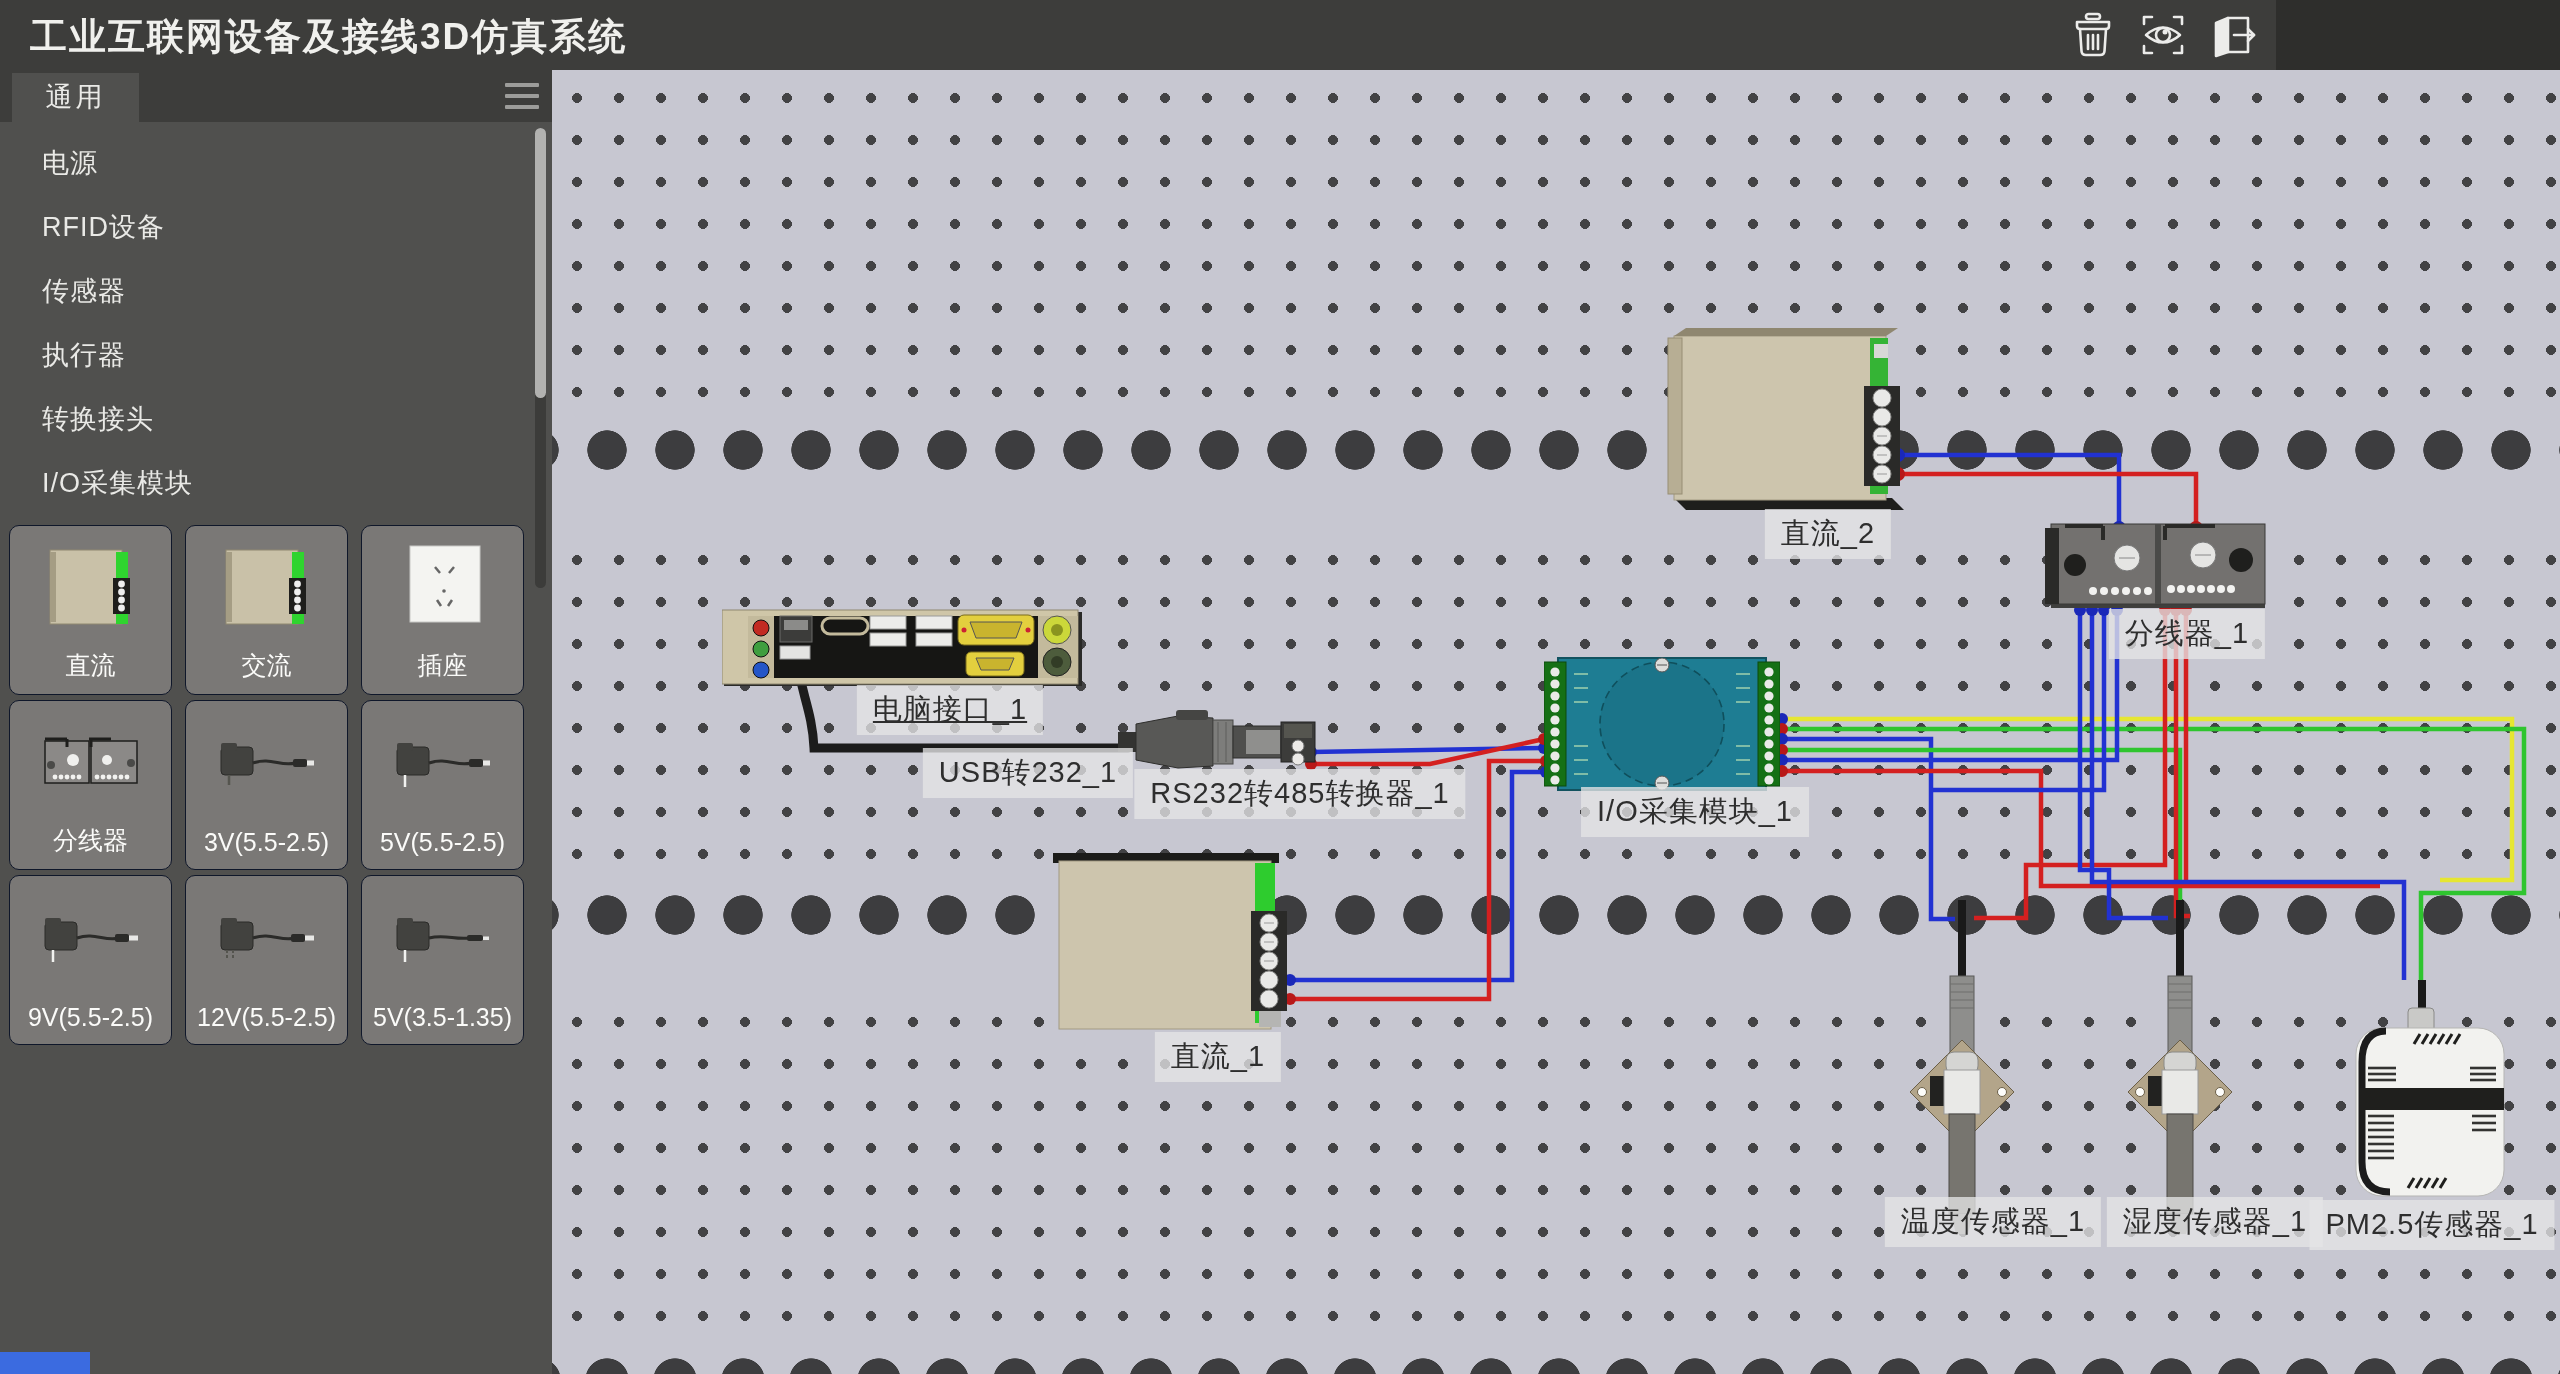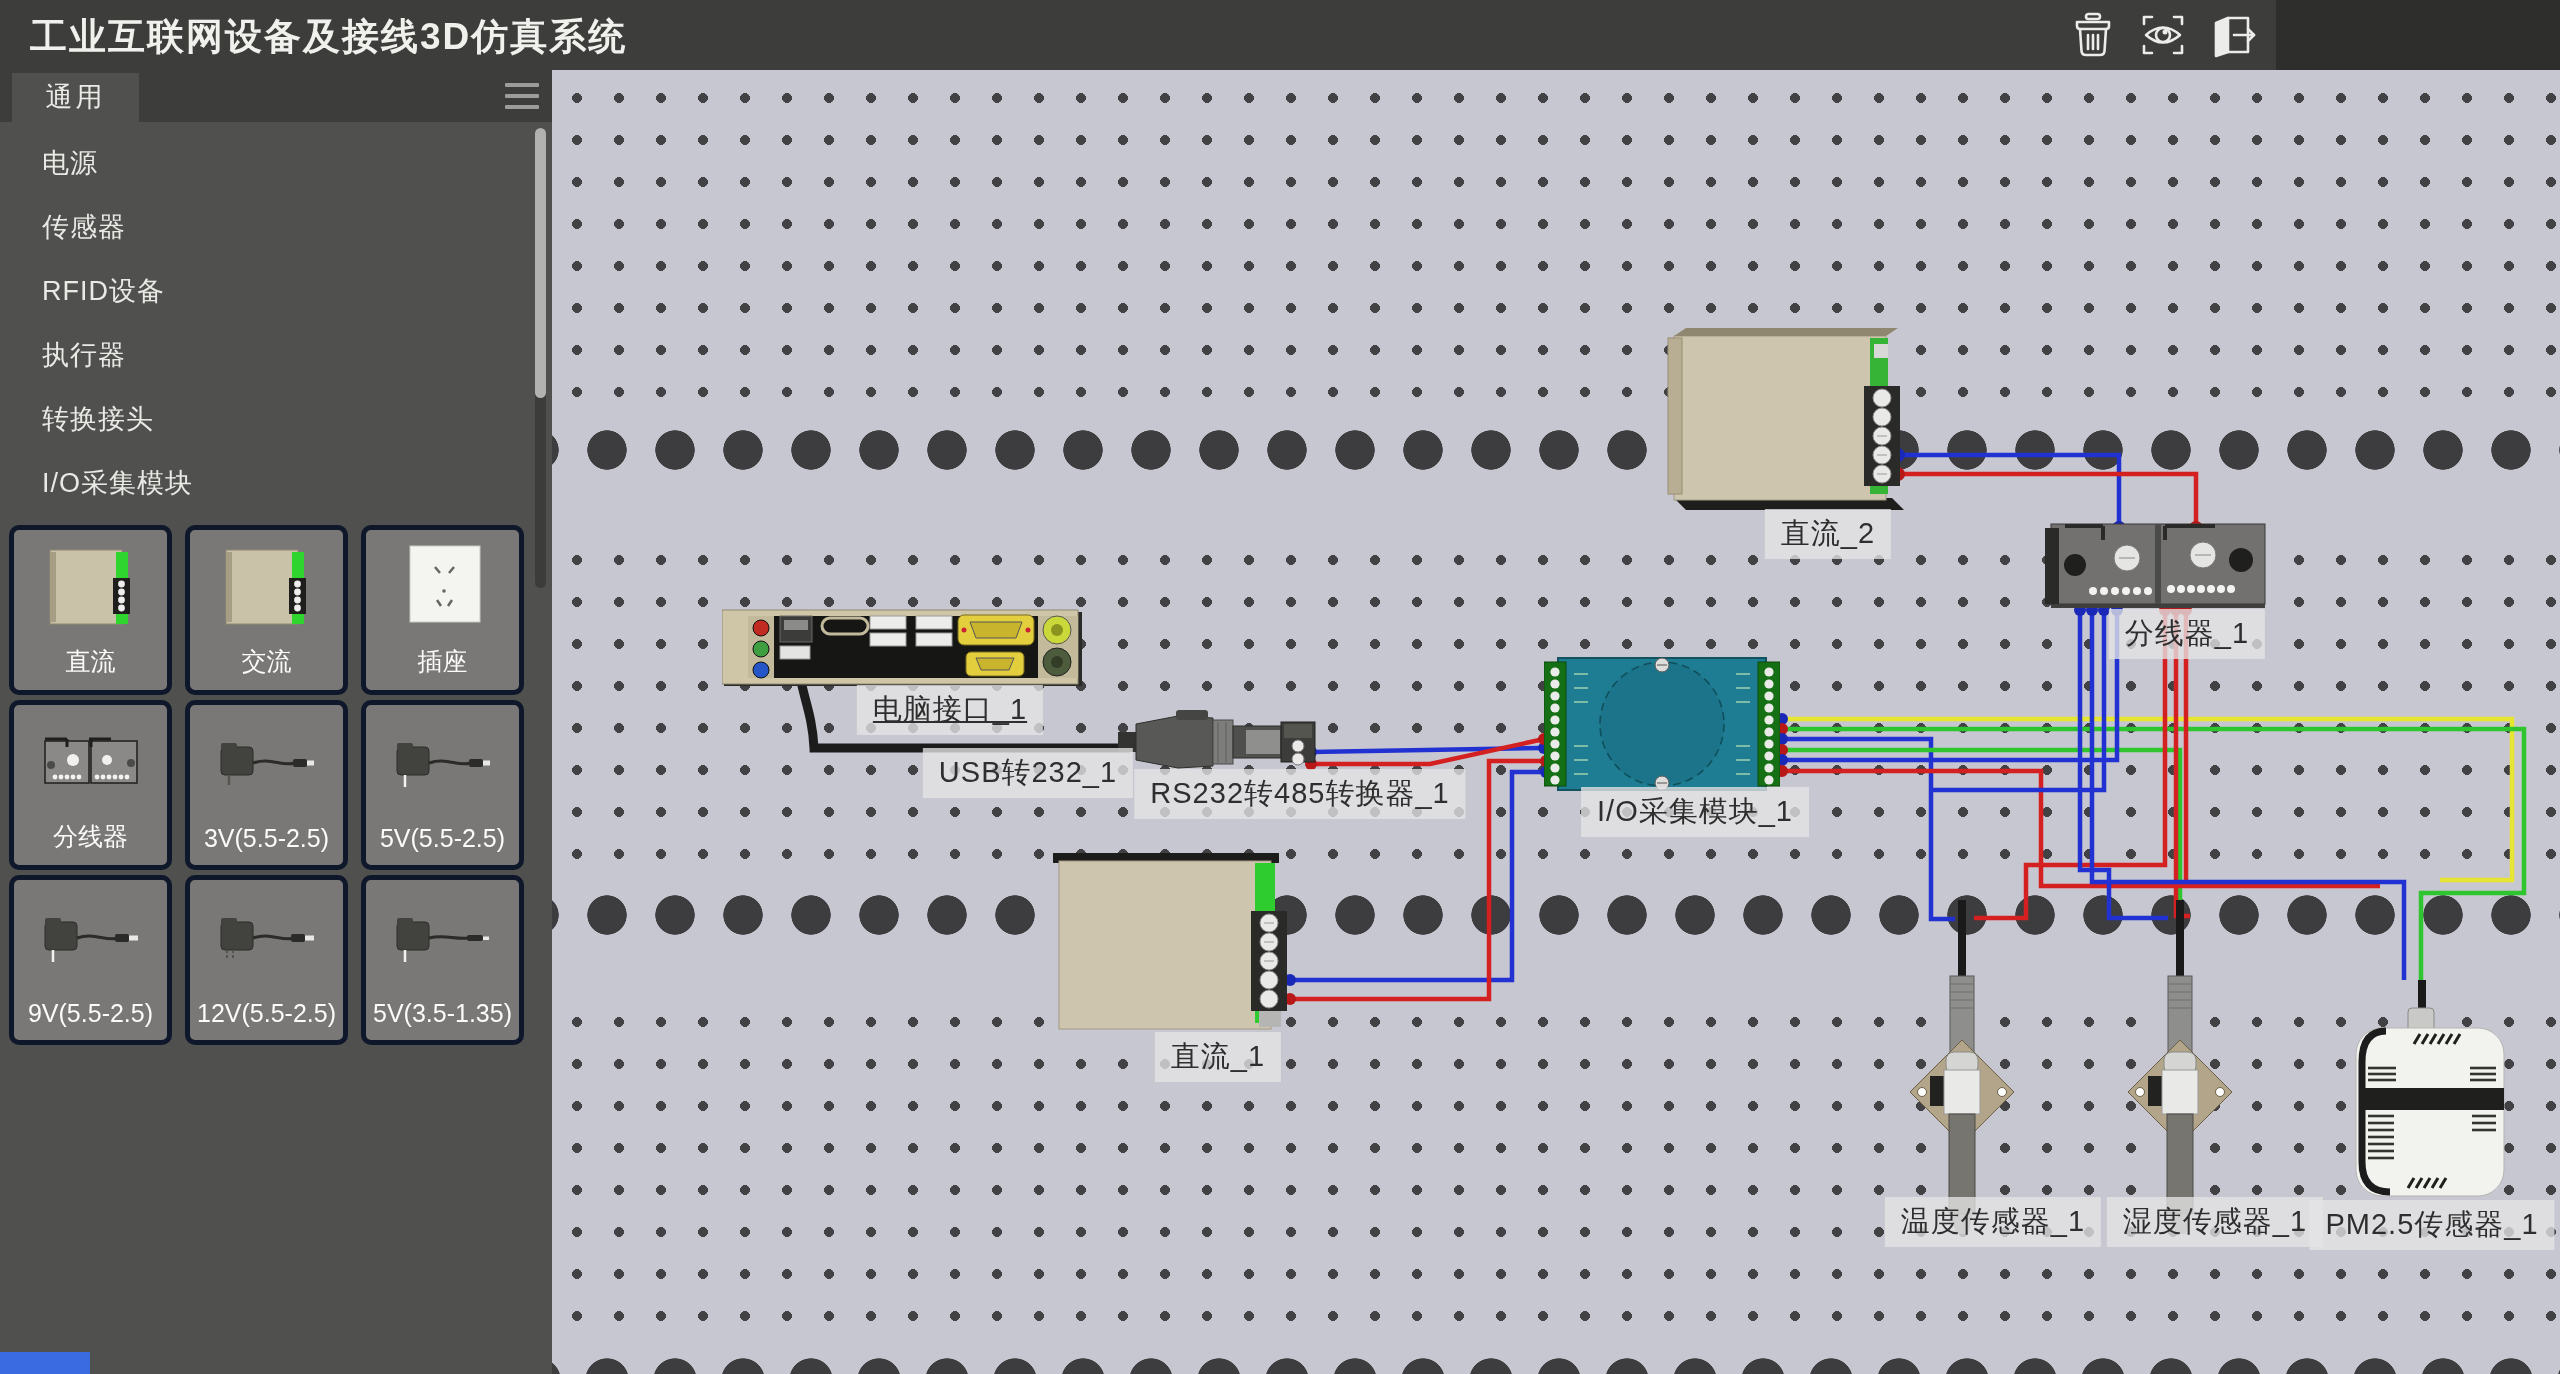--- a/index.html
+++ b/index.html
@@ -30,21 +30,21 @@
   .menu-item { height:64px; line-height:64px; padding-left:22px; font-size:27px;
                color:#e9e9e6; letter-spacing:1px; cursor:pointer;margin-left:20px; }
 
   .sscroll-track { position:absolute; left:535px; top:58px; width:11px; height:460px;
                    background:#3c3c3a; border-radius:6px; }
   .sscroll-thumb { position:absolute; left:0; top:0; width:11px; height:270px;
                    background:#b2b2b0; border-radius:6px; cursor:grab; }
 
   .tiles { position:absolute; left:9px; top:455px; width:536px; display:grid;
            grid-template-columns:repeat(3,163px); grid-auto-rows:170px; gap:5px 13px; }
-  .tile  { background:#7a7876; border:5px solid #0f172a; border-radius:10px;
+  .tile  { background:#7a7876; border:1px solid #0f172a; border-radius:10px;
            display:flex; flex-direction:column; align-items:center; justify-content:flex-end;
            cursor:pointer; }
   .tile .thumb { flex:1; display:flex; align-items:center; justify-content:center; width:100%; }
   .tile .tlabel { font-size:25px; color:#fbfbf9; margin-bottom:12px; white-space:nowrap; }
 
   .blue-strip { position:absolute; left:0; top:1282px; width:90px; height:22px; background:#3b6be0; }
 
   
   .canvas { position:absolute; left:552px; top:70px; width:2008px; height:1304px;
             background:#c7c7d1; overflow:hidden; z-index:10; }
@@ -111,22 +111,22 @@
     <div class="tab">通用</div>
     <div class="hamburger">
         <i></i>
         <i></i>
         <i></i>
       </div>
   </div>
 
   <div class="menu">
     <div class="menu-item">电源</div>
+    <div class="menu-item">RFID设备</div>
     <div class="menu-item">传感器</div>
-    <div class="menu-item">RFID设备</div>
     <div class="menu-item">执行器</div>
     <div class="menu-item">转换接头</div>
     <div class="menu-item">I/O采集模块</div>
   </div>
 
   <div class="sscroll-track">
     <div class="sscroll-thumb"></div>
   </div>
 
   <div class="tiles">

